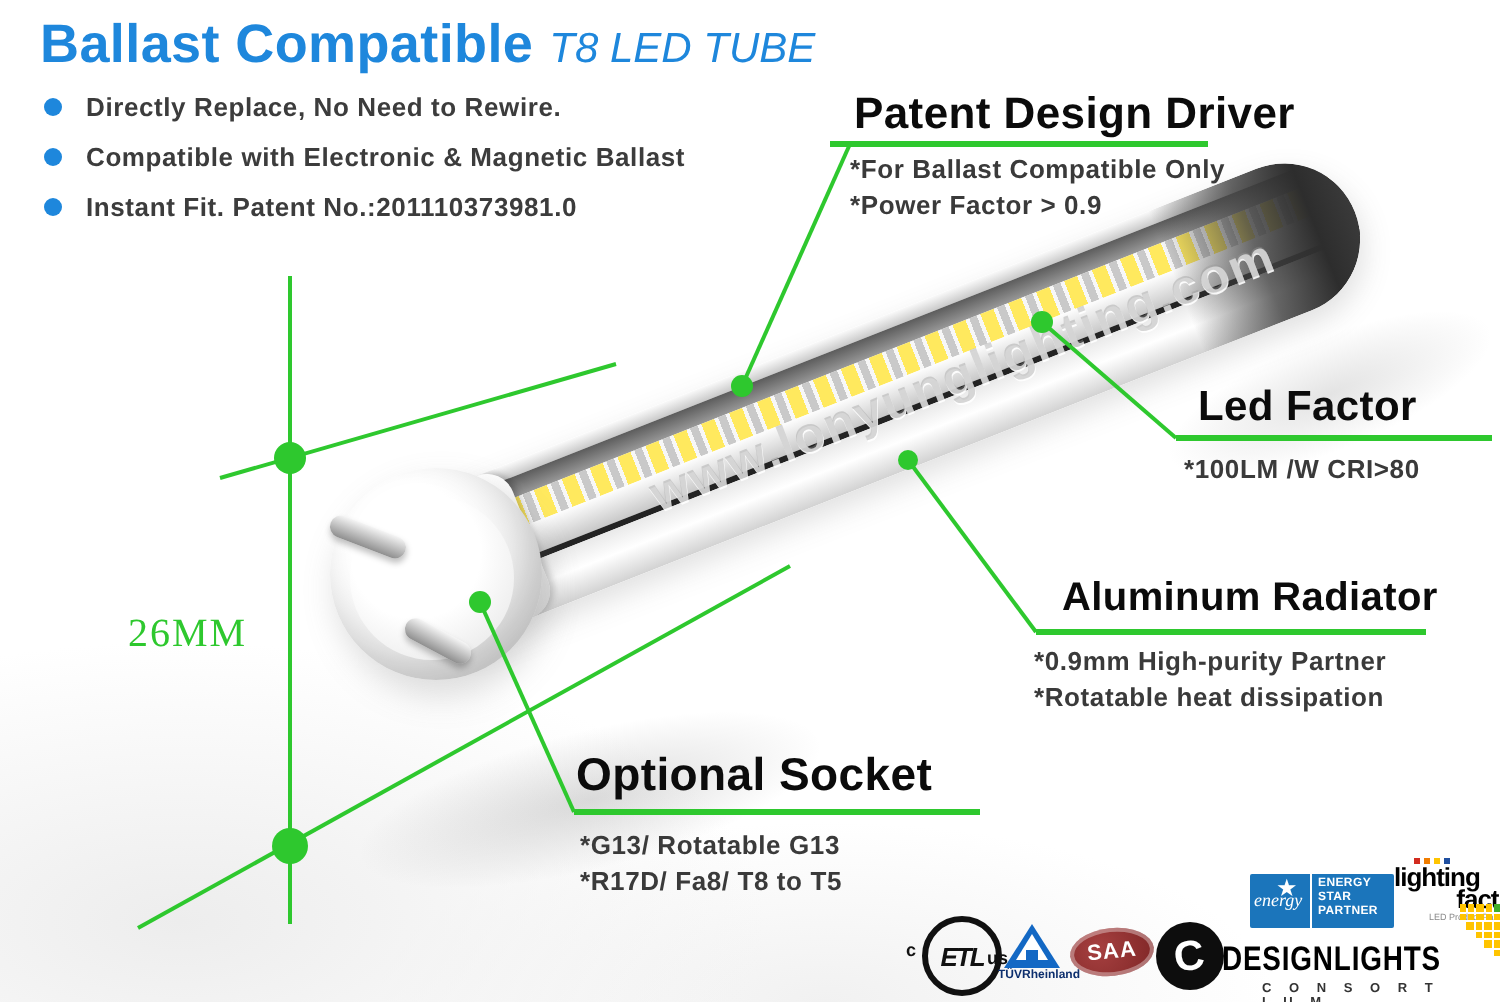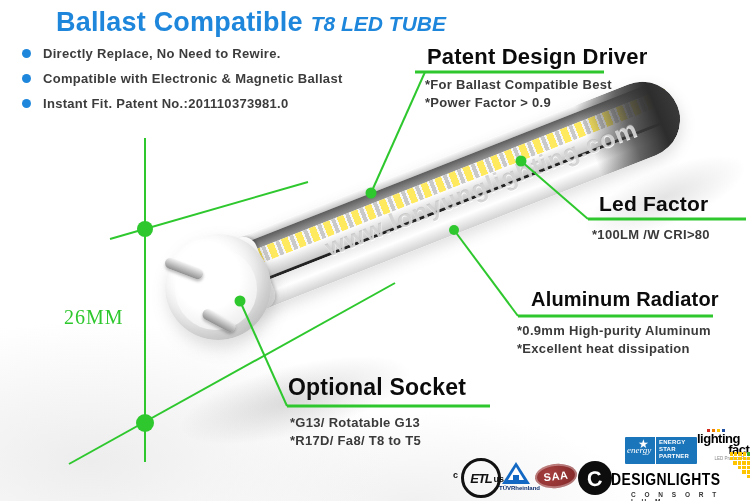--- a/index.html
+++ b/index.html
@@ -3,22 +3,22 @@
 <meta charset="utf-8">
 <style>
   html,body{margin:0;padding:0;}
   body{font-family:"Liberation Sans",sans-serif;background:#fff;}
   #stage{position:relative;width:750px;height:501px;overflow:hidden;background:#fff;}
   #stage::before{content:"";position:absolute;inset:0;
     background:radial-gradient(ellipse 420px 200px at 12% 92%, #ededed, rgba(255,255,255,0) 70%),
                radial-gradient(ellipse 300px 120px at 55% 100%, #f1f1f1, rgba(255,255,255,0) 75%);}
   
   .title{position:absolute;left:20px;top:7px;white-space:nowrap;}
-  .title .main{font-size:27px;font-weight:800;color:#1e87dc;letter-spacing:0.2px;margin-left:36px;}
-  .title .sub{font-size:21px;font-weight:700;font-style:italic;color:#1e87dc;margin-left:8px;}
+  .title .main{font-size:27px;font-weight:800;color:#1e87dc;letter-spacing:0.2px;}
+  .title .sub{font-size:21px;font-weight:400;font-style:italic;color:#1e87dc;margin-left:8px;}
   .bullet-row{position:absolute;left:22px;display:flex;align-items:center;white-space:nowrap;}
   .bullet-dot{width:9px;height:9px;border-radius:50%;background:#1e87dc;margin-right:12px;flex:0 0 auto;}
   .bullet-text{font-size:13px;font-weight:700;color:#3c3c3c;letter-spacing:0.3px;}
   
   .co-title{position:absolute;font-weight:800;color:#0b0b0b;white-space:nowrap;letter-spacing:0.2px;}
   .co-body{position:absolute;font-size:13px;font-weight:700;color:#3a3a3a;line-height:18px;white-space:nowrap;letter-spacing:0.3px;}
   #t-driver{left:427px;top:44px;font-size:22px;}
   #b-driver{left:425px;top:76px;}
   #t-chips{left:599px;top:192px;font-size:21px;}
   #b-chips{left:592px;top:226px;}
@@ -166,31 +166,31 @@
       <circle cx="521" cy="161" r="5.5"></circle>
       <circle cx="454" cy="230" r="5"></circle>
       <circle cx="240" cy="301" r="5.5"></circle>
     </g>
   </svg>
 
   <div id="dim-label">26MM</div>
 
   <div class="co-title" id="t-driver">Patent Design Driver</div>
   <div class="co-body" id="b-driver">
-    <div>*For Ballast Compatible Best</div>
+    <div>*For Ballast Compatible Only</div>
     <div>*Power Factor &gt; 0.9</div>
   </div>
   <div class="co-title" id="t-chips">Led Factor</div>
   <div class="co-body" id="b-chips">
     <div>*100LM /W  CRI&gt;80</div>
   </div>
   <div class="co-title" id="t-radiator">Aluminum Radiator</div>
   <div class="co-body" id="b-radiator">
-    <div>*0.9mm High-purity Aluminum</div>
-    <div>*Excellent heat dissipation</div>
+    <div>*0.9mm High-purity Partner</div>
+    <div>*Rotatable heat dissipation</div>
   </div>
   <div class="co-title" id="t-socket">Optional Socket</div>
   <div class="co-body" id="b-socket">
     <div>*G13/ Rotatable G13</div>
     <div>*R17D/ Fa8/ T8 to T5</div>
   </div>
 
   <div class="badge" id="etl">
     <span class="c">c</span>
     <div class="circ">

